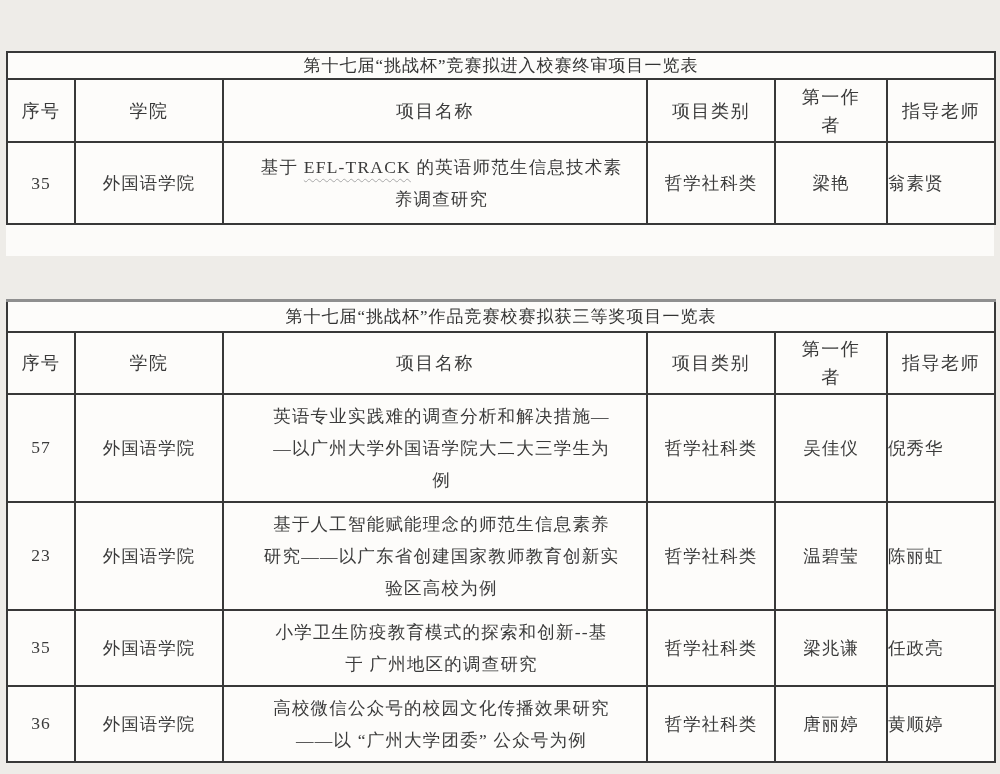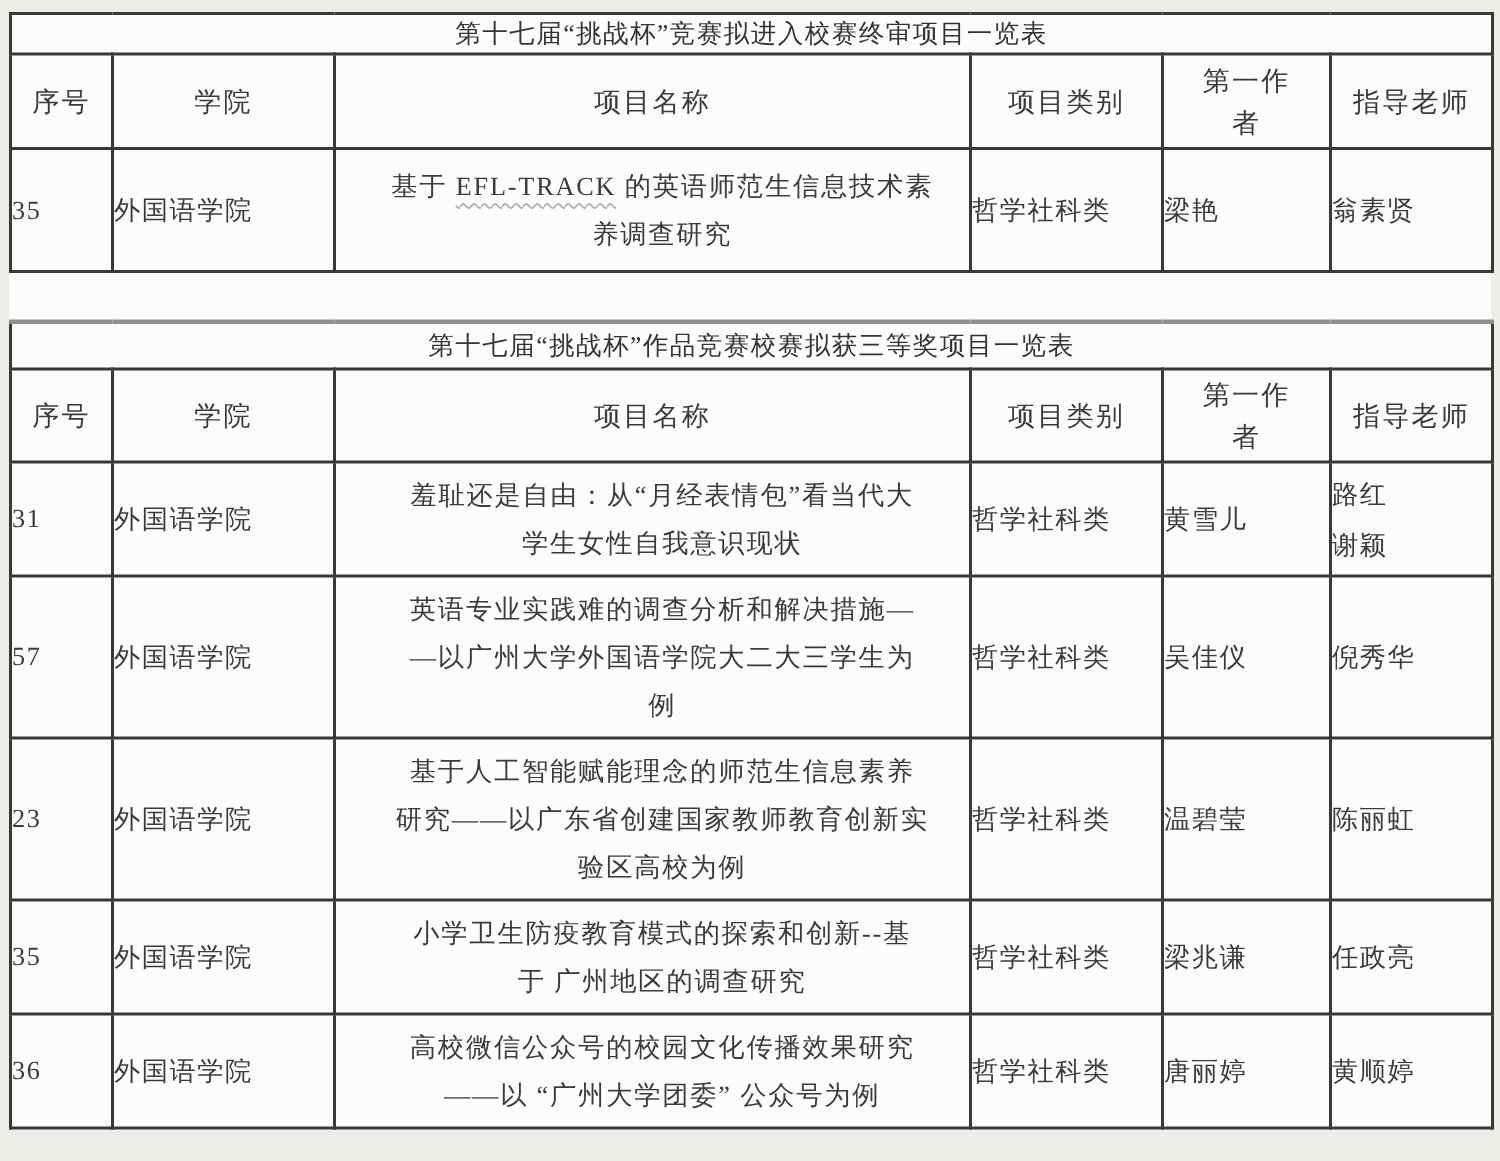--- a/index.html
+++ b/index.html
@@ -13,20 +13,21 @@
     width: 1000px; height: 774px;
     padding: 8px 6px 4px 6px;
     background: #eeece8;
     overflow: hidden;
   }
   table.doc-table {
     width: 988px;
     table-layout: fixed;
     border-collapse: collapse;
     background: #fdfcfa;
+    margin-top: 43px;
   }
   table.doc-table td {
     border: 2px solid #383838;
     vertical-align: middle;
     overflow: hidden;
   }
   table.doc-table.second { border-top: 3px solid #8f8f8f; }
   .title-cell {
     text-align: center;
     font-size: 17px;
@@ -36,21 +37,21 @@
   }
   .head-cell {
     text-align: center;
     font-size: 18px;
     letter-spacing: 1.5px;
     white-space: pre-line;
     line-height: 28px;
     color: #3a3a3a;
   }
   .num-cell, .college-cell, .cat-cell, .author-cell {
-    text-align: left;
+    text-align: center;
     font-size: 17.5px;
     letter-spacing: 1px;
   }
   .advisor-cell {
     font-size: 17.5px;
     letter-spacing: 1px;
     white-space: pre-line;
     line-height: 34px;
   }
   .project-cell {
@@ -131,30 +132,20 @@
     <tr style="height:62px">
       <td class="head-cell">序号</td>
       <td class="head-cell">学院</td>
       <td class="head-cell">项目名称</td>
       <td class="head-cell">项目类别</td>
       <td class="head-cell">第一作
 者</td>
       <td class="head-cell">指导老师</td>
     </tr>
 
-    <tr style="height:69px">
-      <td class="num-cell">31</td>
-      <td class="college-cell">外国语学院</td>
-      <td class="project-cell"><span>羞耻还是自由：从“月经表情包”看当代大
-学生女性自我意识现状</span></td>
-      <td class="cat-cell">哲学社科类</td>
-      <td class="author-cell">黄雪儿</td>
-      <td class="advisor-cell">路红
-谢颖</td>
-    </tr>
 
     <tr style="height:98px">
       <td class="num-cell">57</td>
       <td class="college-cell">外国语学院</td>
       <td class="project-cell"><span>英语专业实践难的调查分析和解决措施—
 —以广州大学外国语学院大二大三学生为
 例</span></td>
       <td class="cat-cell">哲学社科类</td>
       <td class="author-cell">吴佳仪</td>
       <td class="advisor-cell">倪秀华</td>

